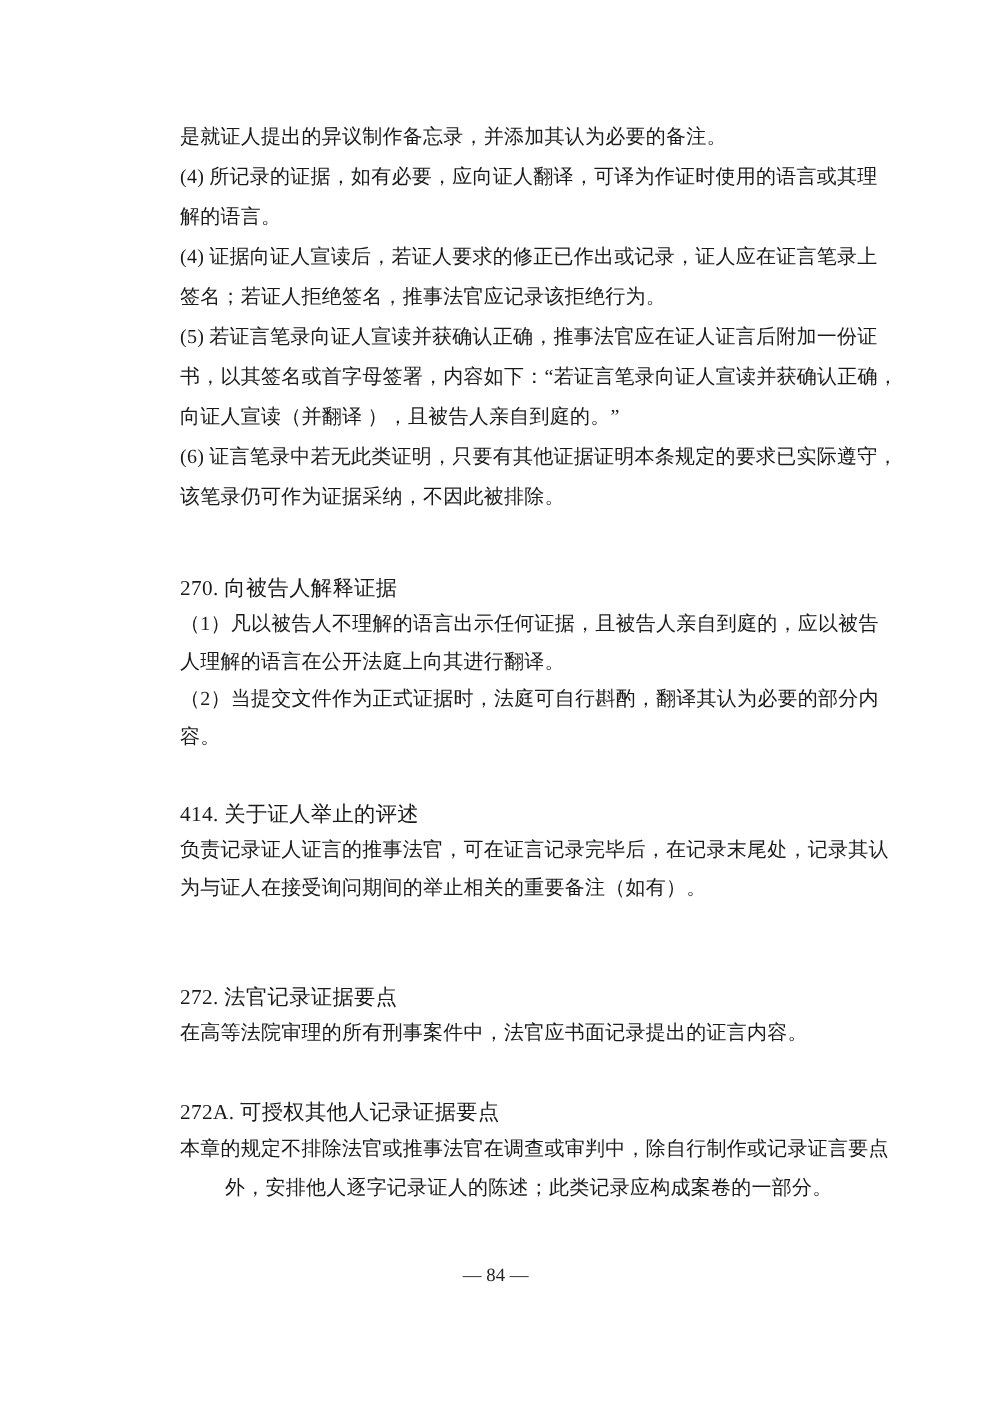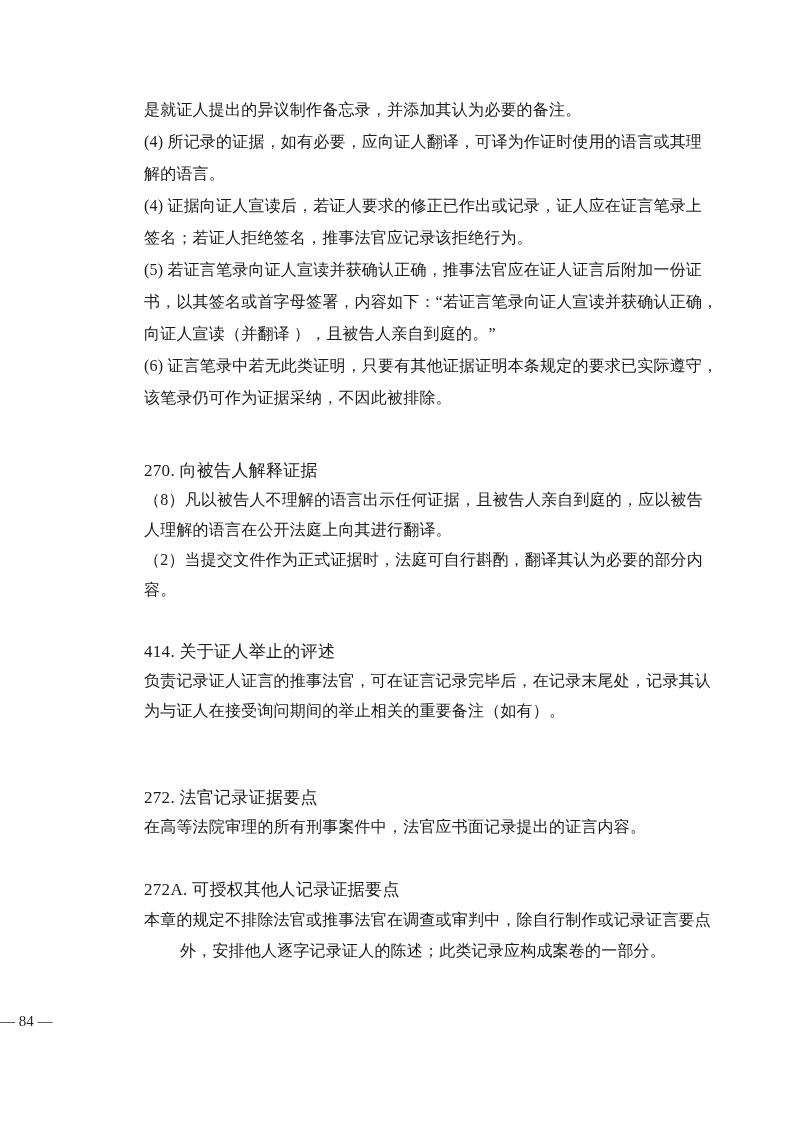--- a/index.html
+++ b/index.html
@@ -54,20 +54,21 @@
   .intro-block { top: 94px; }
   .section-270 { top: 457px; }
   .section-271 { top: 638px; }
   .section-272 { top: 784px; }
   .section-272A { top: 876px; }
   .page-footer {
     position: absolute;
     left: 0;
     top: 1012px;
     width: 793px;
+    text-align: center;
     font-size: 15px;
     line-height: 18px;
     color: #222222;
   }
 </style>
 </head>
 <body>
 
 <div class="page">
 
@@ -80,21 +81,21 @@
       <div class="text-line">(5) 若证言笔录向证人宣读并获确认正确，推事法官应在证人证言后附加一份证</div>
       <div class="text-line">书，以其签名或首字母签署，内容如下：“若证言笔录向证人宣读并获确认正确，</div>
       <div class="text-line">向证人宣读（并翻译 ），且被告人亲自到庭的。”</div>
       <div class="text-line">(6) 证言笔录中若无此类证明，只要有其他证据证明本条规定的要求已实际遵守，</div>
       <div class="text-line">该笔录仍可作为证据采纳，不因此被排除。</div>
     </div>
 
   <div class="content-block section section-270">
     <h2 class="section-heading">270. 向被告人解释证据</h2>
     <div>
-        <div class="text-line">（8）凡以被告人不理解的语言出示任何证据，且被告人亲自到庭的，应以被告</div>
+        <div class="text-line">（1）凡以被告人不理解的语言出示任何证据，且被告人亲自到庭的，应以被告</div>
         <div class="text-line">人理解的语言在公开法庭上向其进行翻译。</div>
         <div class="text-line">（2）当提交文件作为正式证据时，法庭可自行斟酌，翻译其认为必要的部分内</div>
         <div class="text-line">容。</div>
       </div>
   </div>
 
   <div class="content-block section section-271">
     <h2 class="section-heading">414. 关于证人举止的评述</h2>
     <div>
         <div class="text-line">负责记录证人证言的推事法官，可在证言记录完毕后，在记录末尾处，记录其认</div>

